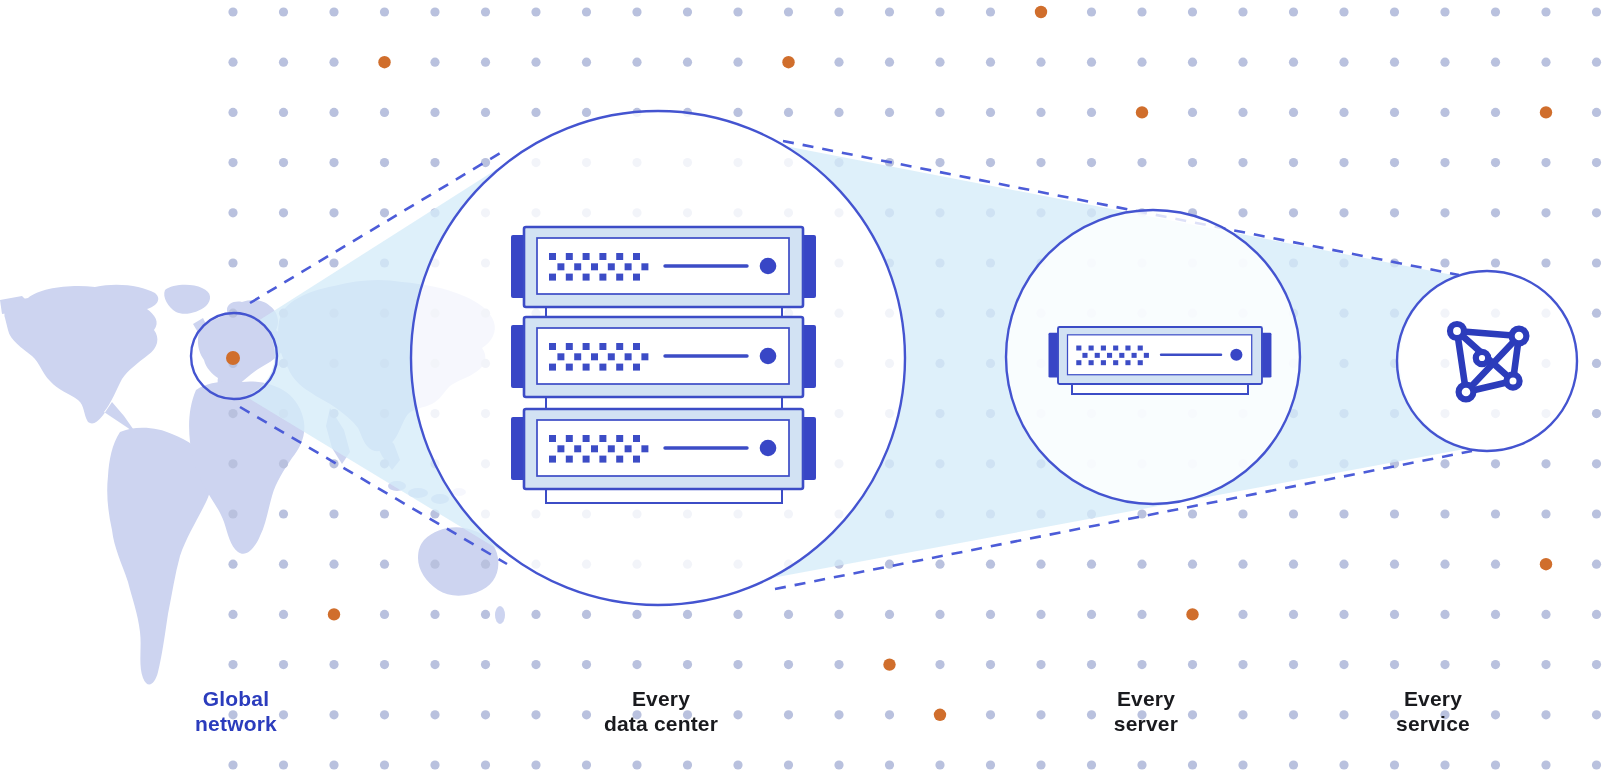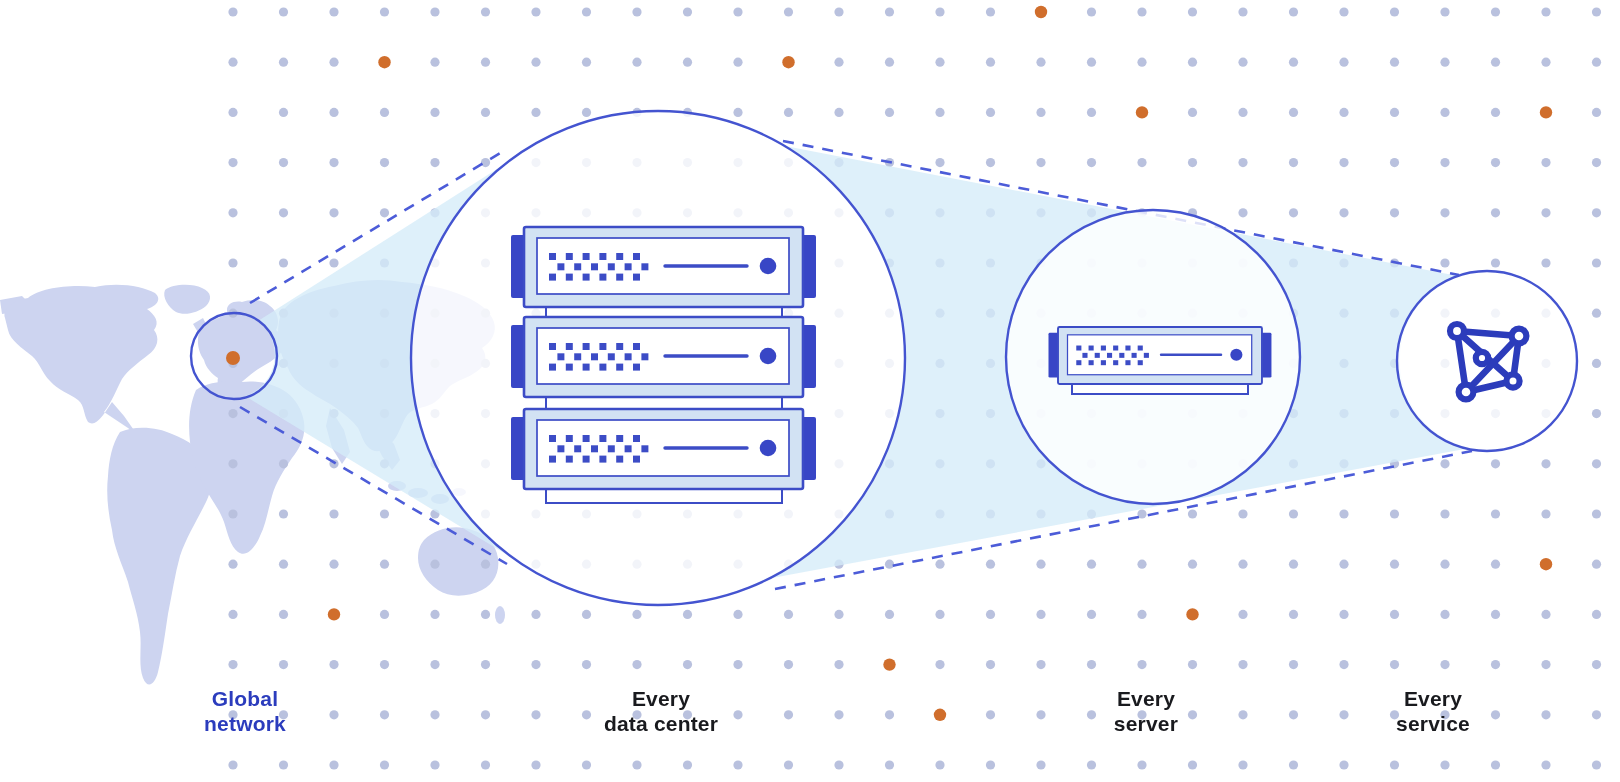--- a/index.html
+++ b/index.html
@@ -569,21 +569,21 @@
       <line class="mesh-edge" x1="1457" y1="331" x2="1513" y2="381"></line>
       <line class="mesh-edge" x1="1519" y1="336" x2="1466" y2="392"></line>
       <circle class="mesh-node" cx="1457" cy="331" r="7"></circle>
       <circle class="mesh-node" cx="1519" cy="336" r="7.4"></circle>
       <circle class="mesh-node" cx="1466" cy="392" r="7.4"></circle>
       <circle class="mesh-node" cx="1513" cy="381" r="6.6"></circle>
       <circle class="mesh-node" cx="1482" cy="358" r="6.2"></circle>
     </g>
   </svg>
 
-  <div class="caption blue" style="left:245px;top:687px">Global
+  <div class="caption blue" style="left:236px;top:687px">Global
 network</div>
   <div class="caption" style="left:661px;top:687px">Every
 data center</div>
   <div class="caption" style="left:1146px;top:687px">Every
 server</div>
   <div class="caption" style="left:1433px;top:687px">Every
 service</div>
 </div>
 
 </body></html>

